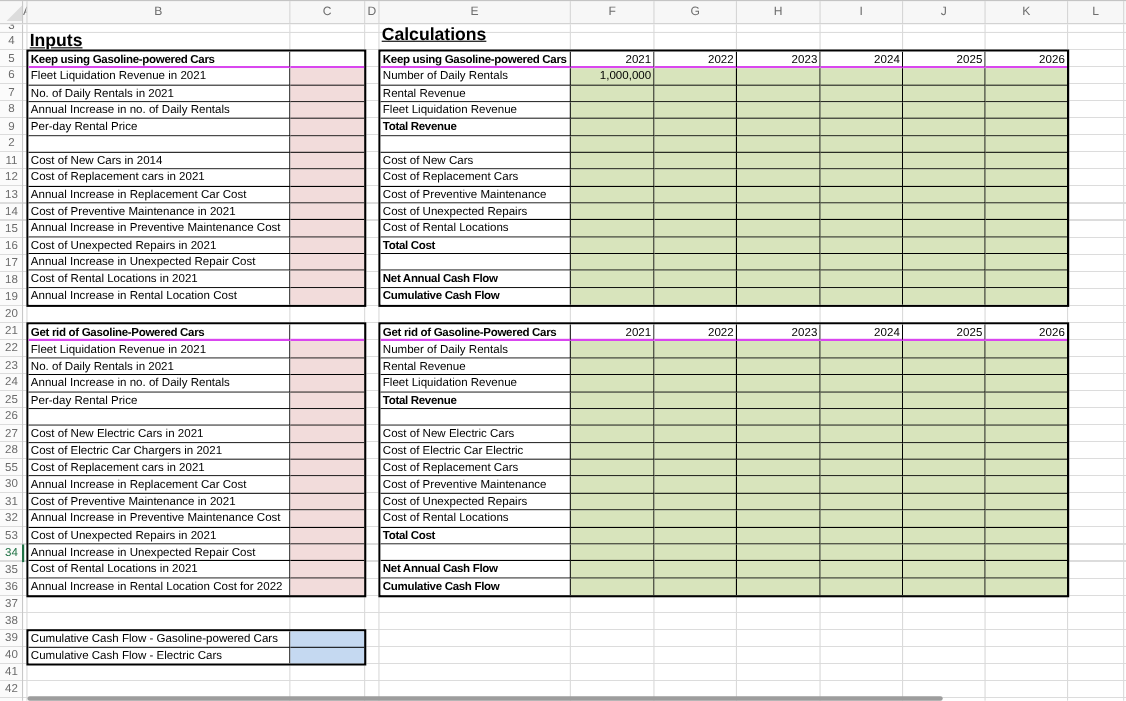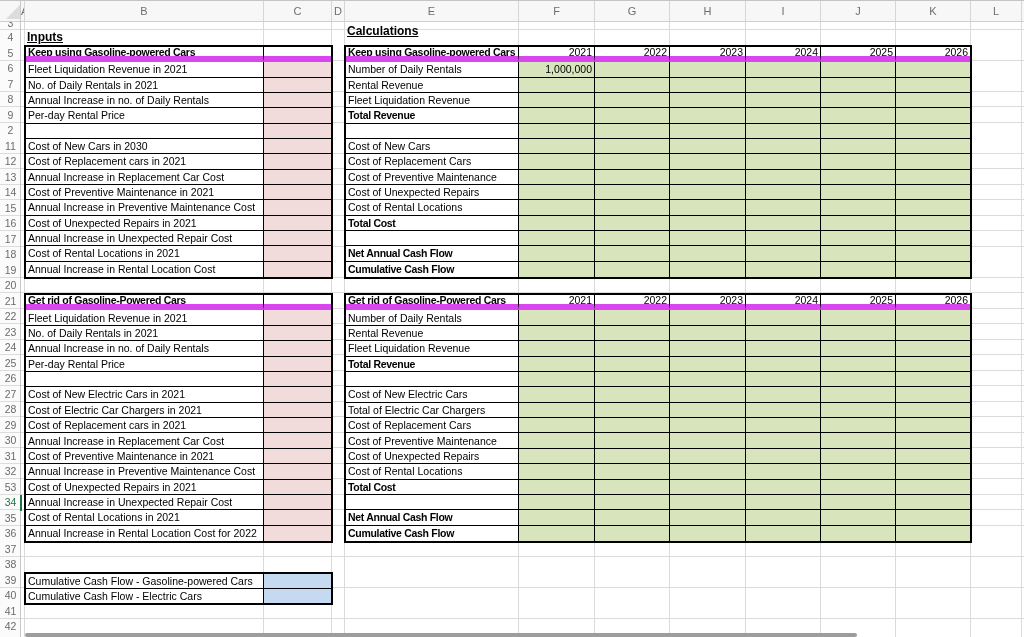--- a/index.html
+++ b/index.html
@@ -11,27 +11,27 @@
   .hgrid{position:absolute;left:0;top:30px;width:1024px;height:607px;background:repeating-linear-gradient(180deg,transparent 0,transparent 14.5px,#dcdcdc 14.5px,#dcdcdc 15.5px)}
   .hline3{position:absolute;left:0;top:29px;width:1024px;height:1px;background:#dcdcdc}
   .vl{position:absolute;top:22px;height:615px;width:1px;background:#dadada}
   .vl.edge{background:#c8c8c8}
   .rnums{position:absolute;left:0;top:22px;width:21px;display:flex;flex-direction:column;z-index:2}
   .rn{flex:none;height:15.5px;line-height:15.5px;text-align:center;font-size:10.5px;color:#6b6b6b;cursor:default}
   .rn.r3{height:8px;overflow:hidden}
   .rn.r3 span{position:relative;top:-6px}
   .rn.sel{color:#217346}
   .selbar{position:absolute;left:20px;top:495px;width:2px;height:15.5px;background:#217346;z-index:4}
-  .title{position:absolute;height:15.5px;line-height:15.5px;font-size:12px;font-weight:bold;text-decoration:underline;color:#000;white-space:nowrap}
+  .title{position:absolute;height:15.5px;line-height:15.5px;font-size:16px;font-weight:bold;text-decoration:underline;color:#000;white-space:nowrap}
   .box{position:absolute;box-sizing:border-box;border:2px solid #000;display:grid;background:#fff;z-index:2}
   .row{display:contents}
   .c{box-sizing:border-box;border-right:1px solid #000;border-bottom:1px solid #000;font-size:10.5px;color:#000;padding:0 2px;white-space:nowrap;overflow:hidden;display:flex;align-items:center;min-width:0;background:#fff}
   .row>.c:last-child{border-right:none}
   .row:last-child>.c{border-bottom:none}
-  .row.hdr>.c{border-bottom:6px solid #d946ef}
+  .row.hdr>.c{border-bottom:2px solid #d946ef}
   .pk{background:#f2dcdb}
   .gr{background:#d8e4bc}
   .bl{background:#c5d9f1}
   .n{justify-content:flex-end}
   .b{font-weight:bold;letter-spacing:-0.3px}
   #in-gas{left:24px;top:45px;width:309px;height:234px;grid-template-columns:238px 67px;grid-template-rows:repeat(15,1fr)}
   #in-ev{left:24px;top:293px;width:309px;height:250px;grid-template-columns:238px 67px;grid-template-rows:repeat(16,1fr)}
   #out{left:24px;top:572px;width:309px;height:33px;grid-template-columns:238px 67px;grid-template-rows:repeat(2,1fr)}
   #calc-gas{left:344px;top:45px;width:628px;height:234px;grid-template-columns:173px 76px 75px 76px 75px 75px 74px;grid-template-rows:repeat(15,1fr)}
   #calc-ev{left:344px;top:293px;width:628px;height:250px;grid-template-columns:173px 76px 75px 76px 75px 75px 74px;grid-template-rows:repeat(16,1fr)}
@@ -94,21 +94,21 @@
   <div class="rn">19</div>
   <div class="rn">20</div>
   <div class="rn">21</div>
   <div class="rn">22</div>
   <div class="rn">23</div>
   <div class="rn">24</div>
   <div class="rn">25</div>
   <div class="rn">26</div>
   <div class="rn">27</div>
   <div class="rn">28</div>
-  <div class="rn">29</div>
+  <div class="rn">55</div>
   <div class="rn">30</div>
   <div class="rn">31</div>
   <div class="rn">32</div>
   <div class="rn">53</div>
   <div class="rn sel">34</div>
   <div class="rn">35</div>
   <div class="rn">36</div>
   <div class="rn">37</div>
   <div class="rn">38</div>
   <div class="rn">39</div>
@@ -122,21 +122,21 @@
 <div class="title" style="left:347px;top:24px">Calculations</div>
 <div class="title" style="left:27px;top:527px">Outputs</div>
 
 <div class="box" id="in-gas">
   <div class="row hdr"><div class="c b">Keep using Gasoline-powered Cars</div><div class="c"></div></div>
   <div class="row"><div class="c">Fleet Liquidation Revenue in 2021</div><div class="c pk n"></div></div>
   <div class="row"><div class="c">No. of Daily Rentals in 2021</div><div class="c pk n"></div></div>
   <div class="row"><div class="c">Annual Increase in no. of Daily Rentals</div><div class="c pk n"></div></div>
   <div class="row"><div class="c">Per-day Rental Price</div><div class="c pk n"></div></div>
   <div class="row"><div class="c"></div><div class="c pk n"></div></div>
-  <div class="row"><div class="c">Cost of New Cars in 2030</div><div class="c pk n"></div></div>
+  <div class="row"><div class="c">Cost of New Cars in 2014</div><div class="c pk n"></div></div>
   <div class="row"><div class="c">Cost of Replacement cars in 2021</div><div class="c pk n"></div></div>
   <div class="row"><div class="c">Annual Increase in Replacement Car Cost</div><div class="c pk n"></div></div>
   <div class="row"><div class="c">Cost of Preventive Maintenance in 2021</div><div class="c pk n"></div></div>
   <div class="row"><div class="c">Annual Increase in Preventive Maintenance Cost</div><div class="c pk n"></div></div>
   <div class="row"><div class="c">Cost of Unexpected Repairs in 2021</div><div class="c pk n"></div></div>
   <div class="row"><div class="c">Annual Increase in Unexpected Repair Cost</div><div class="c pk n"></div></div>
   <div class="row"><div class="c">Cost of Rental Locations in 2021</div><div class="c pk n"></div></div>
   <div class="row"><div class="c">Annual Increase in Rental Location Cost</div><div class="c pk n"></div></div>
 </div>
 
@@ -183,21 +183,21 @@
 </div>
 
 <div class="box" id="calc-ev">
   <div class="row hdr"><div class="c b">Get rid of Gasoline-Powered Cars</div><div class="c n">2021</div><div class="c n">2022</div><div class="c n">2023</div><div class="c n">2024</div><div class="c n">2025</div><div class="c n">2026</div></div>
   <div class="row"><div class="c">Number of Daily Rentals</div><div class="c gr n"></div><div class="c gr n"></div><div class="c gr n"></div><div class="c gr n"></div><div class="c gr n"></div><div class="c gr n"></div></div>
   <div class="row"><div class="c">Rental Revenue</div><div class="c gr n"></div><div class="c gr n"></div><div class="c gr n"></div><div class="c gr n"></div><div class="c gr n"></div><div class="c gr n"></div></div>
   <div class="row"><div class="c">Fleet Liquidation Revenue</div><div class="c gr n"></div><div class="c gr n"></div><div class="c gr n"></div><div class="c gr n"></div><div class="c gr n"></div><div class="c gr n"></div></div>
   <div class="row"><div class="c b">Total Revenue</div><div class="c gr n"></div><div class="c gr n"></div><div class="c gr n"></div><div class="c gr n"></div><div class="c gr n"></div><div class="c gr n"></div></div>
   <div class="row"><div class="c"></div><div class="c gr n"></div><div class="c gr n"></div><div class="c gr n"></div><div class="c gr n"></div><div class="c gr n"></div><div class="c gr n"></div></div>
   <div class="row"><div class="c">Cost of New Electric Cars</div><div class="c gr n"></div><div class="c gr n"></div><div class="c gr n"></div><div class="c gr n"></div><div class="c gr n"></div><div class="c gr n"></div></div>
-  <div class="row"><div class="c">Total of Electric Car Chargers</div><div class="c gr n"></div><div class="c gr n"></div><div class="c gr n"></div><div class="c gr n"></div><div class="c gr n"></div><div class="c gr n"></div></div>
+  <div class="row"><div class="c">Cost of Electric Car Electric</div><div class="c gr n"></div><div class="c gr n"></div><div class="c gr n"></div><div class="c gr n"></div><div class="c gr n"></div><div class="c gr n"></div></div>
   <div class="row"><div class="c">Cost of Replacement Cars</div><div class="c gr n"></div><div class="c gr n"></div><div class="c gr n"></div><div class="c gr n"></div><div class="c gr n"></div><div class="c gr n"></div></div>
   <div class="row"><div class="c">Cost of Preventive Maintenance</div><div class="c gr n"></div><div class="c gr n"></div><div class="c gr n"></div><div class="c gr n"></div><div class="c gr n"></div><div class="c gr n"></div></div>
   <div class="row"><div class="c">Cost of Unexpected Repairs</div><div class="c gr n"></div><div class="c gr n"></div><div class="c gr n"></div><div class="c gr n"></div><div class="c gr n"></div><div class="c gr n"></div></div>
   <div class="row"><div class="c">Cost of Rental Locations</div><div class="c gr n"></div><div class="c gr n"></div><div class="c gr n"></div><div class="c gr n"></div><div class="c gr n"></div><div class="c gr n"></div></div>
   <div class="row"><div class="c b">Total Cost</div><div class="c gr n"></div><div class="c gr n"></div><div class="c gr n"></div><div class="c gr n"></div><div class="c gr n"></div><div class="c gr n"></div></div>
   <div class="row"><div class="c"></div><div class="c gr n"></div><div class="c gr n"></div><div class="c gr n"></div><div class="c gr n"></div><div class="c gr n"></div><div class="c gr n"></div></div>
   <div class="row"><div class="c b">Net Annual Cash Flow</div><div class="c gr n"></div><div class="c gr n"></div><div class="c gr n"></div><div class="c gr n"></div><div class="c gr n"></div><div class="c gr n"></div></div>
   <div class="row"><div class="c b">Cumulative Cash Flow</div><div class="c gr n"></div><div class="c gr n"></div><div class="c gr n"></div><div class="c gr n"></div><div class="c gr n"></div><div class="c gr n"></div></div>
 </div>
 

